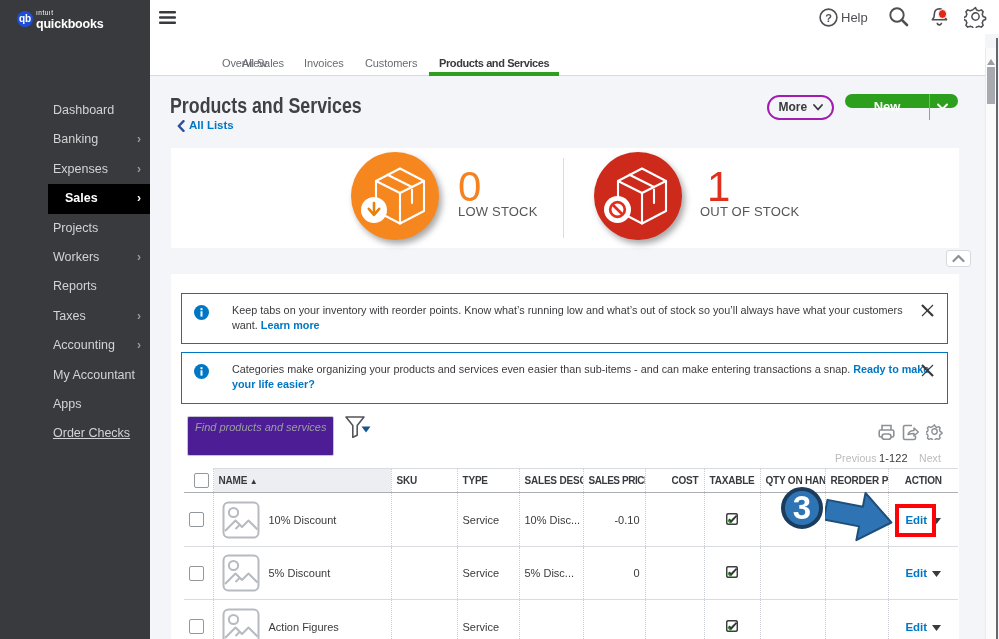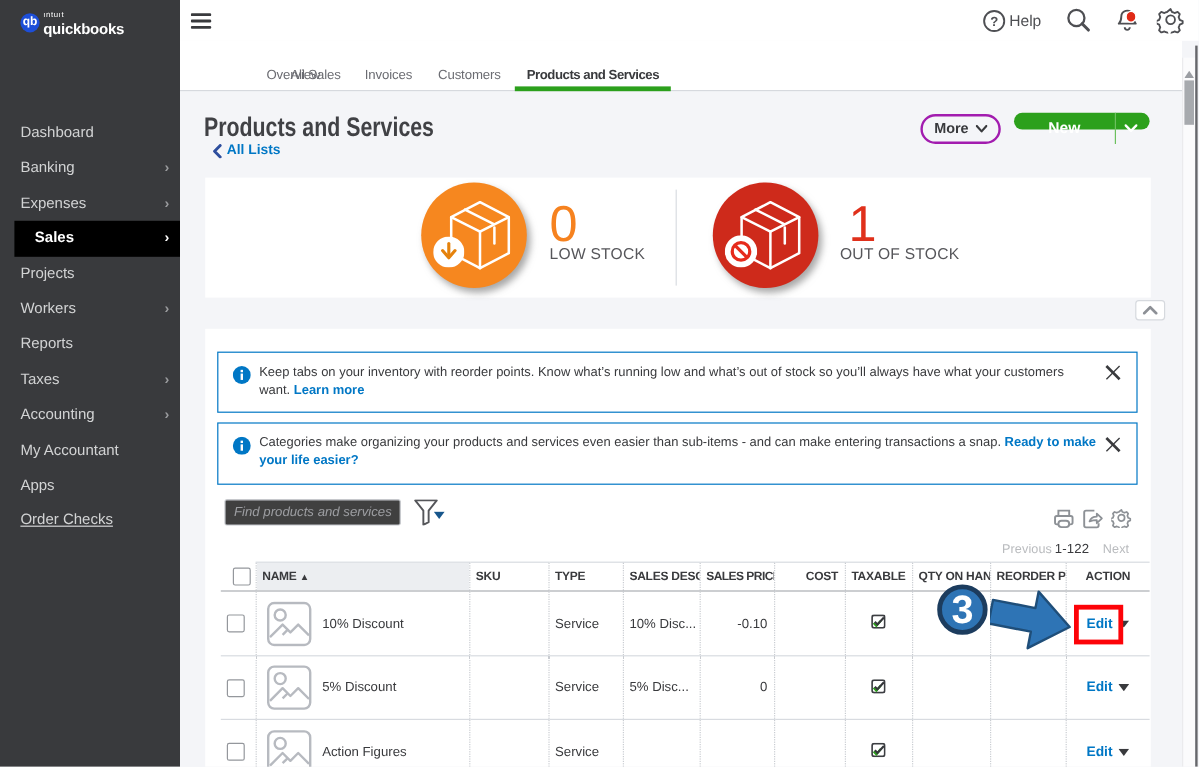--- a/index.html
+++ b/index.html
@@ -7,21 +7,21 @@
 body { position:relative; font-family:"Liberation Sans",sans-serif; background:#f4f5f8; overflow:hidden; color:#393a3d; }
 .abs { position:absolute; }
 
 
 #sidebar { position:absolute; left:0; top:0; width:150px; height:639px; background:#393a3d; z-index:5; }
 #logo { position:absolute; left:17px; top:9px; }
 #logo .circ { position:absolute; left:0; top:2px; width:16px; height:16px; border-radius:50%; background:#1d4ed8; color:#fff; font-size:10px; font-weight:bold; text-align:center; line-height:16px; }
 #logo .intuit { position:absolute; left:19px; top:0; color:#fff; font-size:6.5px; letter-spacing:.5px; }
 #logo .qb { position:absolute; left:19px; top:8px; color:#fff; font-size:12.5px; font-weight:bold; letter-spacing:-.2px; }
 #newbtn { position:absolute; left:17px; top:54px; width:117px; height:26px; border:2px solid #fff; border-radius:14px; color:#fff; font-size:13px; font-weight:bold; text-align:center; line-height:22px; }
-#nav { position:absolute; left:0; top:96px; width:150px; list-style:none; }
+#nav { position:absolute; left:0; top:96px; width:150px; list-style:none;padding-left:36px; }
 #nav li { height:29.4px; line-height:29.4px; padding-left:17px; font-size:12.5px; color:#d2d3d4; position:relative; }
 #nav li .chev { position:absolute; right:9px; top:0; color:#9a9b9e; font-size:12px; font-weight:bold; }
 #nav li.sel { background:#000; color:#fff; font-weight:bold;margin-left:12px; }
 #nav li.sel .chev { color:#fff; }
 #nav li.ul { text-decoration:underline; }
 
 
 #topbar { position:absolute; left:150px; top:0; width:849px; height:34px; background:#fff; z-index:4; }
 #helptxt { position:absolute; left:841px; top:10px; font-size:13px; color:#4e4f53; z-index:6; }
 
@@ -40,26 +40,26 @@
 
 
 #panel1 { position:absolute; left:171px; top:148px; width:788px; height:100px; background:#fff; }
 #panel2 { position:absolute; left:171px; top:274px; width:788px; height:365px; background:#fff; }
 .bigcirc { position:absolute; width:88px; height:88px; border-radius:50%; box-shadow:3px 4px 6px rgba(110,110,110,.6); }
 .bignum { position:absolute; font-size:42px; line-height:38px; }
 .biglbl { position:absolute; font-size:13px; color:#56565a; letter-spacing:.2px; }
 
 
 .banner { position:absolute; left:181px; width:767px; border:1px solid #0077c5; background:#fff; }
-.banner .txt { position:absolute; left:34px; top:9px; font-size:10.8px; line-height:15px; color:#393a3d; }
+.banner .txt { position:absolute; left:50px; top:9px; font-size:10.8px; line-height:15px; color:#393a3d; }
 .banner a { color:#0077c5; font-weight:bold; text-decoration:none; }
 .bx { position:absolute; }
 
 
-#searchbox { position:absolute; left:187px; top:416px; width:147px; height:22px; border:1px solid #c3c6cb; border-radius:2px; background:#404040; font-size:11px; font-style:italic; color:#9d9ea2; line-height:20px; padding-left:7px; white-space:nowrap; overflow:hidden; }
+#searchbox { position:absolute; left:187px; top:416px; width:147px; height:40px; border:1px solid #c3c6cb; border-radius:2px; background:#4c1d95; font-size:11px; font-style:italic; color:#9d9ea2; line-height:20px; padding-left:7px; white-space:nowrap; overflow:hidden; }
 .pager { position:absolute; top:452px; font-size:10.5px; letter-spacing:.1px; }
 
 
 #tbl { position:absolute; left:184px; top:468px; width:774px; border-collapse:collapse; table-layout:fixed; }
 #tbl th { height:24px; font-size:10px; font-weight:bold; color:#393a3d; letter-spacing:-.2px; text-align:left; padding:0 5px; border-bottom:1px solid #abaeb3; border-top:1px solid #d8dbe0; white-space:nowrap; overflow:hidden; }
 #tbl th.nm { background:#eceef1; }
 #tbl td { border-bottom:1px solid #d8dbe0; font-size:11px; color:#393a3d; padding:0 5px; overflow:hidden; white-space:nowrap; }
 #tbl th + th, #tbl td + td { border-left:1px dotted #c9ccd1; }
 #tbl th:first-child, #tbl td:first-child { border-left:none; border-top:none; border-bottom:1px solid #d8dbe0; }
 #tbl th:first-child { border-top:none; border-bottom:1px solid #abaeb3; }

